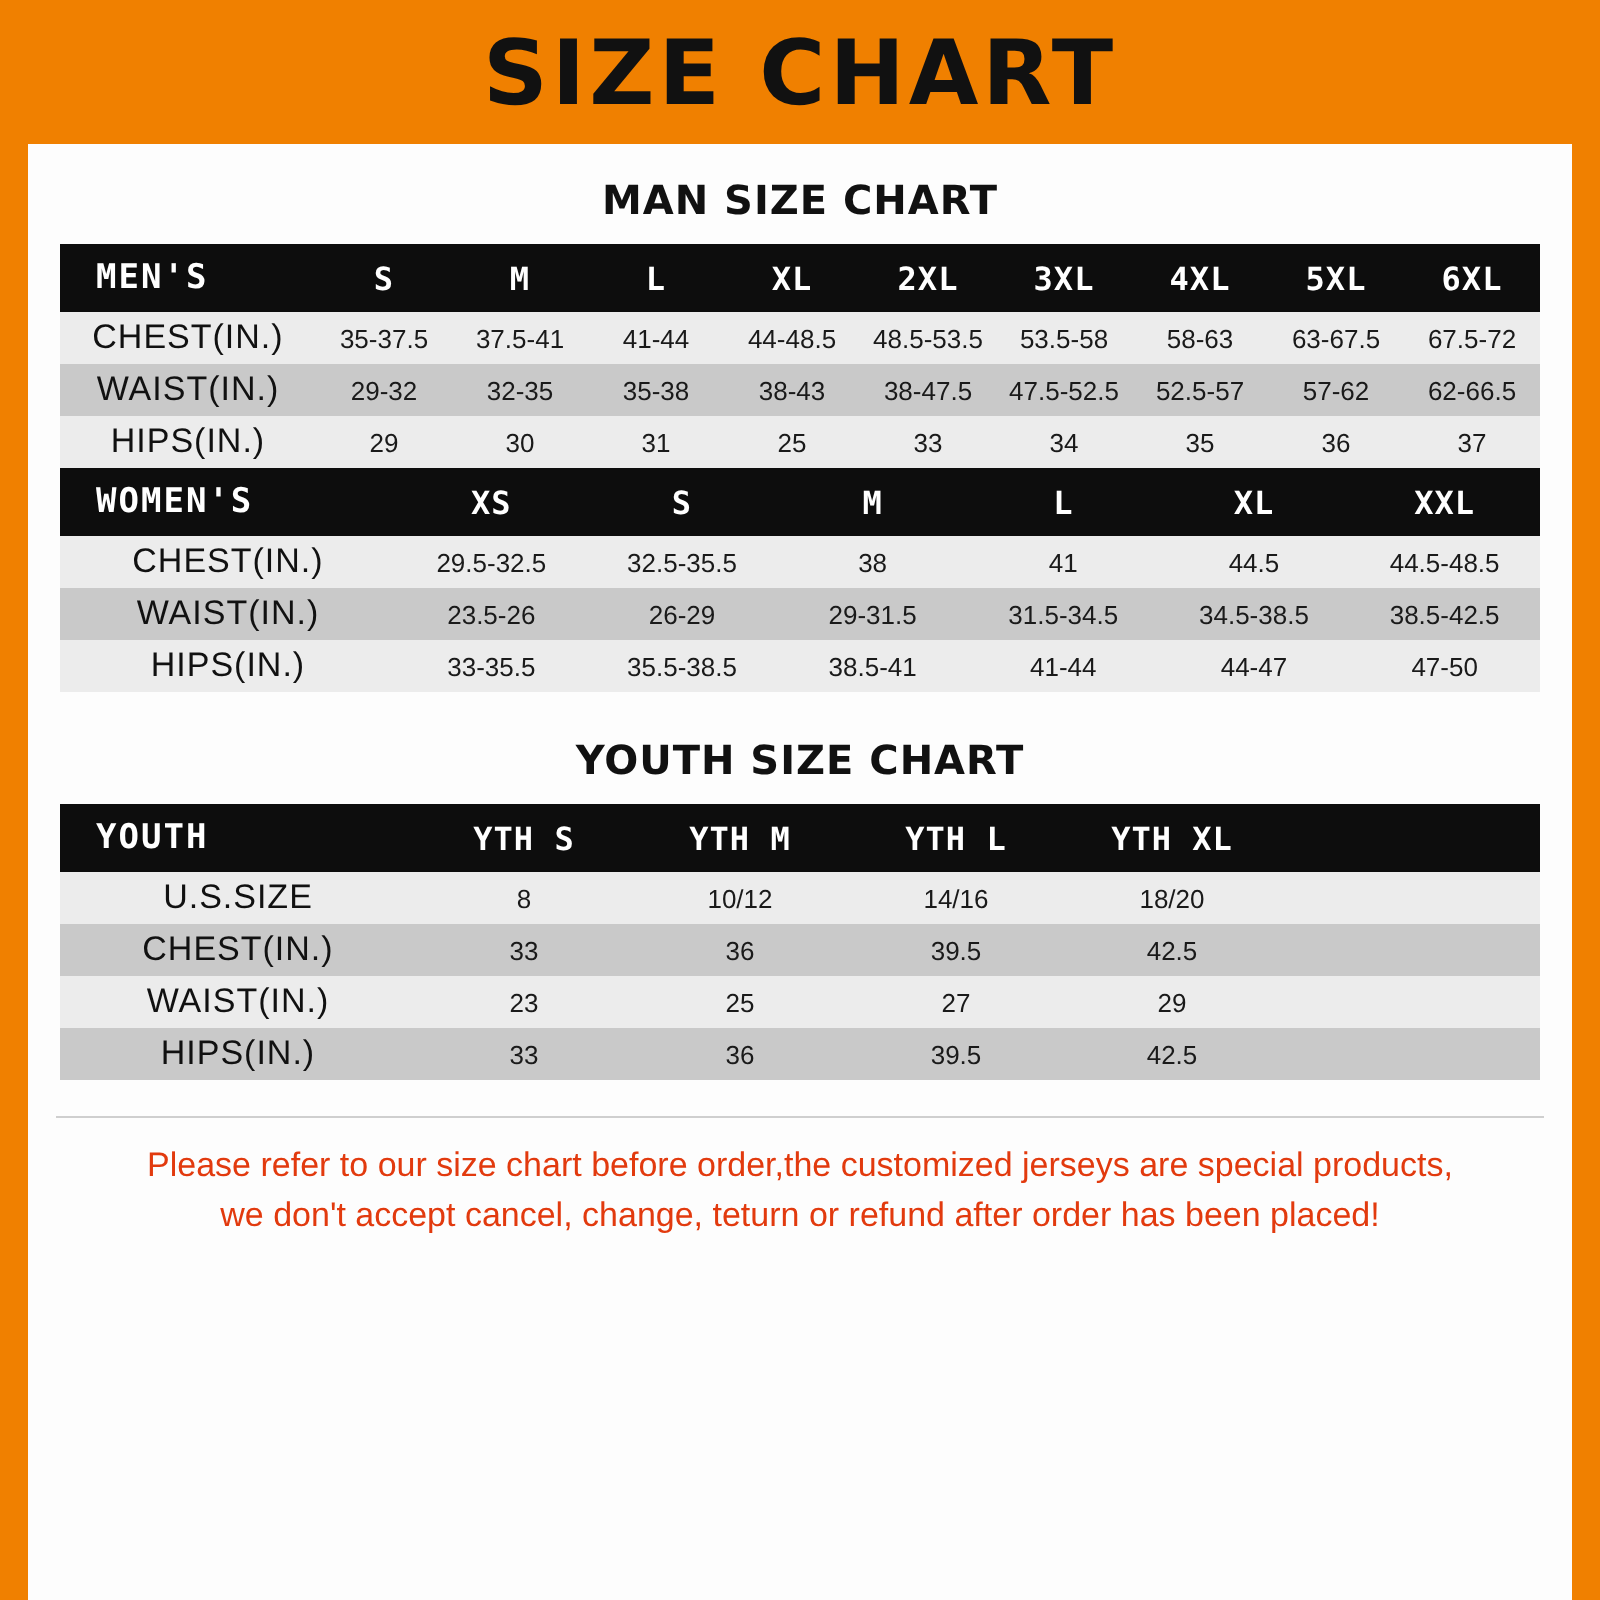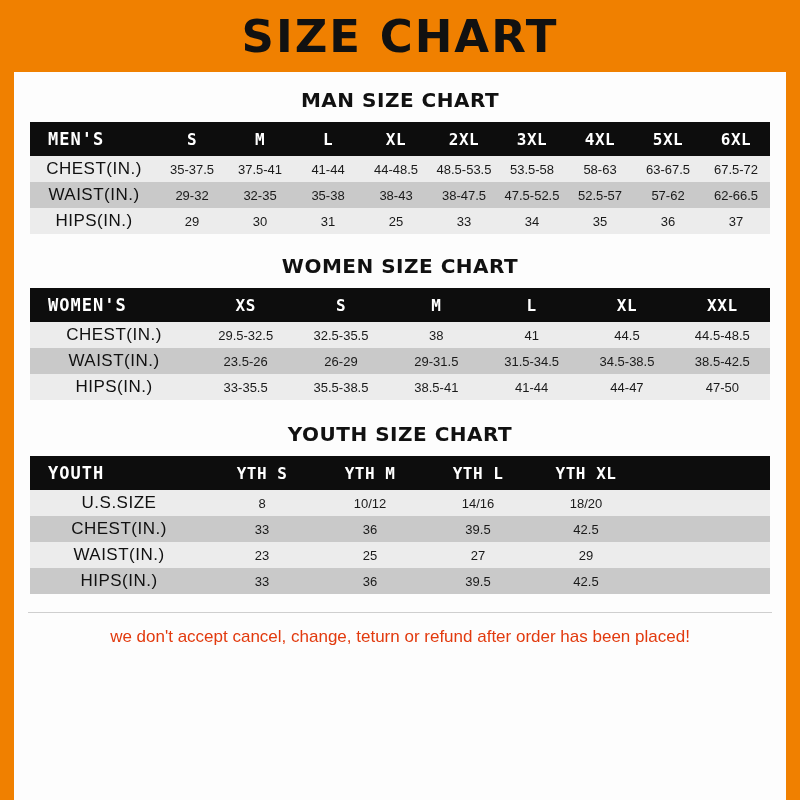--- a/index.html
+++ b/index.html
@@ -173,21 +173,20 @@
           <td>34</td>
           <td>35</td>
           <td>36</td>
           <td>37</td>
         </tr>
       </tbody>
     </table>
   </div>
 
   <div class="section">
-    <div class="section-title women-title">WOMEN SIZE CHART</div>
     <table class="size-table women-table">
       <thead>
         <tr>
           <th class="row-head" style="width:150px">WOMEN'S</th>
           <th>XS</th>
           <th>S</th>
           <th>M</th>
           <th>L</th>
           <th>XL</th>
           <th>XXL</th>
@@ -269,16 +268,17 @@
           <td>36</td>
           <td>39.5</td>
           <td>42.5</td>
           <td></td>
         </tr>
       </tbody>
     </table>
   </div>
 
   <div class="notice">
+    <div>Please refer to our size chart before order,the customized jerseys are special products,</div>
     <div>we don't accept cancel, change, teturn or refund after order has been placed!</div>
   </div>
 
 </div>
 
 </body></html>

